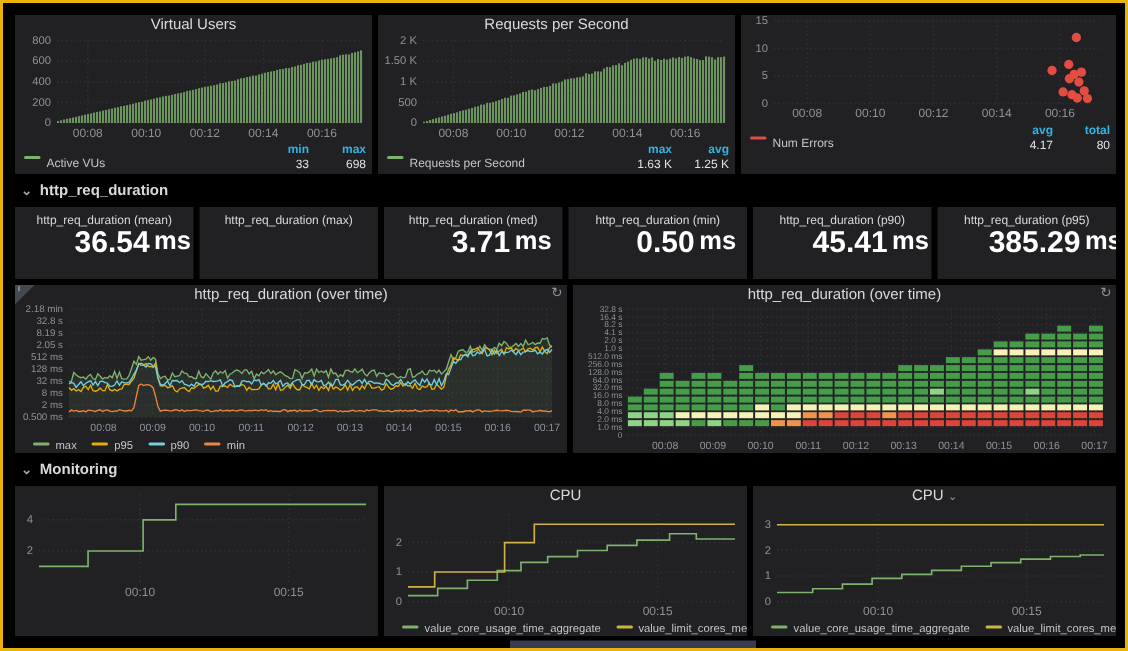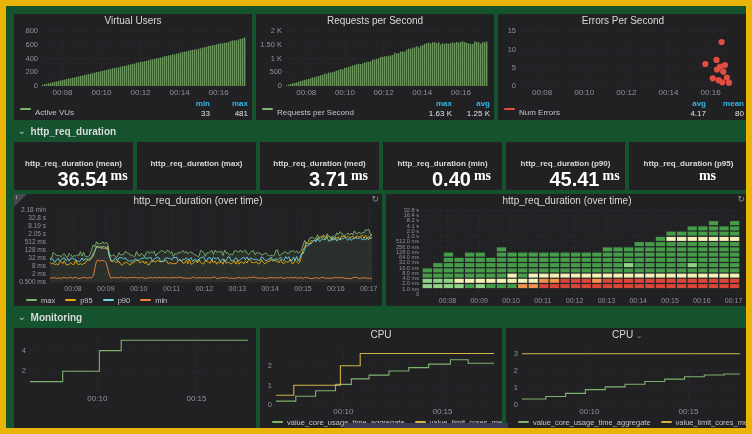--- a/index.html
+++ b/index.html
@@ -1,16 +1,16 @@
 <!DOCTYPE html>
 <html><head>
 <meta charset="utf-8">
 <style>
   html,body{margin:0;padding:0;background:#6d6e72;}
-  .page{position:relative;width:752px;height:434px;background:#14532d;border:6px solid #eab308;
+  .page{position:relative;width:752px;height:434px;background:#000000;border:2px solid #eab308;
         box-sizing:border-box;overflow:hidden;font-family:"Liberation Sans",sans-serif;}
   .dash{position:absolute;left:8px;top:8px;width:734px;display:flex;flex-direction:column;gap:4px;}
   .grid3a{display:grid;grid-template-columns:238px 238px 250px;gap:4px;height:106px;}
   .grid2{display:grid;grid-template-columns:368px 362px;gap:4px;height:112px;}
   .grid3b{display:grid;grid-template-columns:242px 242px 242px;gap:4px;height:100px;}
   .stats{display:grid;grid-template-columns:repeat(6,119px);gap:4px;height:48px;}
   .rowhdr{height:14px;display:flex;align-items:center;gap:5px;color:#d8d9da;font-size:10px;
           font-weight:bold;padding-left:4px;cursor:pointer;}
   .rowhdr .chev{font-size:9px;color:#9fa2a7;line-height:8px;}
   .panel{background:#212124;position:relative;overflow:hidden;}
@@ -25,24 +25,24 @@
   .lg1{height:22px;position:relative;font-size:8px;color:#c3c5c9;}
   .lgt{position:absolute;right:4px;top:1px;display:grid;row-gap:1px;text-align:right;font-size:8px;}
   .lgt .hd{color:#33b5e5;font-weight:bold;}
   .lgt .vl{color:#e0e2e5;}
   .lgs{position:absolute;left:6px;bottom:3px;display:flex;align-items:flex-start;gap:4px;cursor:pointer;}
   .sw{display:inline-block;width:11px;height:2px;border-radius:1px;}
   .lgrow{height:12px;display:flex;align-items:center;gap:10px;padding-left:12px;font-size:7.5px;
          color:#c3c5c9;overflow:hidden;white-space:nowrap;}
   .lgrow .it{display:flex;gap:4px;align-items:center;cursor:pointer;}
   .stat{background:#212124;display:flex;flex-direction:column;align-items:center;overflow:hidden;}
-  .stat .st{font-size:8px;color:#d8d9da;margin-top:17px;white-space:nowrap;font-weight:bold;}
+  .stat .st{font-size:8px;color:#d8d9da;margin-top:4px;white-space:nowrap;}
   .stat .sv{flex:1;display:flex;align-items:flex-start;gap:3px;color:#ffffff;font-weight:bold;
             font-size:20px;padding-bottom:6px;margin-left:38px;}
-  .stat .su{font-size:14px;font-weight:bold;font-family:Liberation Serif, serif;}
+  .stat .su{font-size:17px;font-weight:bold;}
   .corner{position:absolute;left:0;top:0;width:13px;height:13px;background:#44484f;
           clip-path:polygon(0 0,100% 0,0 100%);color:#cfd2d6;font-size:6px;line-height:7px;
           padding-left:2px;box-sizing:border-box;z-index:3;cursor:pointer;}
   .refresh{position:absolute;right:3px;top:0;font-size:9px;color:#8d9196;cursor:pointer;z-index:3;}
   .caret{font-size:7px;color:#9fa2a7;margin-left:3px;}
   .bbar{position:absolute;left:338px;bottom:0;width:164px;height:5px;background:#3a3a52;}
 </style>
 </head>
 <body>
 
@@ -176,21 +176,21 @@
               <rect x="226" y="11.84619458465066" width="1.4" height="47.15380541534934" fill="#7eb26d" opacity="0.8"></rect>
               <rect x="228" y="11.267889917213822" width="1.4" height="47.73211008278618" fill="#7eb26d" opacity="0.8"></rect>
               <rect x="230" y="10.53755750609568" width="1.4" height="48.46244249390432" fill="#7eb26d" opacity="0.8"></rect>
             </svg>
           </div>
         <div class="lg1">
             <div class="lgt" style="grid-template-columns: repeat(2, 38px);">
               <span class="hd">min</span>
               <span class="hd">max</span>
               <span class="vl">33</span>
-              <span class="vl">481</span>
+              <span class="vl">698</span>
             </div>
             <div class="lgs">
               <i class="sw" style="background: rgb(126, 178, 109);"></i>
               <span>Active VUs</span>
             </div>
           </div>
       </div>
       <div class="panel r1">
         <div class="p-title">Requests per Second</div>
         <div class="plot">
@@ -325,21 +325,20 @@
               <span class="vl">1.63 K</span>
               <span class="vl">1.25 K</span>
             </div>
             <div class="lgs">
               <i class="sw" style="background: rgb(126, 178, 109);"></i>
               <span>Requests per Second</span>
             </div>
           </div>
       </div>
       <div class="panel r1">
-        <div class="p-title">Errors Per Second</div>
         <div class="plot">
             <svg width="250" height="71" viewBox="0 0 250 71">
               <line x1="22" x2="240" y1="59" y2="59" stroke="#2e3035" stroke-dasharray="1,2"></line>
               <text x="18" y="61.2" text-anchor="end" font-size="7.5" fill="#8d9299">0</text>
               <line x1="22" x2="240" y1="40.66666666666667" y2="40.66666666666667" stroke="#2e3035" stroke-dasharray="1,2"></line>
               <text x="18" y="42.866666666666674" text-anchor="end" font-size="7.5" fill="#8d9299">5</text>
               <line x1="22" x2="240" y1="22.333333333333336" y2="22.333333333333336" stroke="#2e3035" stroke-dasharray="1,2"></line>
               <text x="18" y="24.533333333333335" text-anchor="end" font-size="7.5" fill="#8d9299">10</text>
               <line x1="22" x2="240" y1="4" y2="4" stroke="#2e3035" stroke-dasharray="1,2"></line>
               <text x="18" y="6.2" text-anchor="end" font-size="7.5" fill="#8d9299">15</text>
@@ -363,21 +362,21 @@
               <circle cx="225.256038647343" cy="44.7" r="3.1" fill="#e24d42"></circle>
               <circle cx="226.94106280193233" cy="38.1" r="3.1" fill="#e24d42"></circle>
               <circle cx="224.20289855072463" cy="55.333333333333336" r="3.1" fill="#e24d42"></circle>
               <circle cx="228.8367149758454" cy="50.56666666666666" r="3.1" fill="#e24d42"></circle>
               <circle cx="230.9429951690821" cy="55.7" r="3.1" fill="#e24d42"></circle>
             </svg>
           </div>
         <div class="lg1">
             <div class="lgt" style="grid-template-columns: repeat(2, 38px);">
               <span class="hd">avg</span>
-              <span class="hd">mean</span>
+              <span class="hd">total</span>
               <span class="vl">4.17</span>
               <span class="vl">80</span>
             </div>
             <div class="lgs">
               <i class="sw" style="background: rgb(226, 77, 66);"></i>
               <span>Num Errors</span>
             </div>
           </div>
       </div>
     </div>
@@ -401,34 +400,35 @@
         <div class="stat">
           <div class="st">http_req_duration (med)</div>
           <div class="sv">
             <span>3.71</span>
             <span class="su">ms</span>
           </div>
         </div>
         <div class="stat">
           <div class="st">http_req_duration (min)</div>
           <div class="sv">
-            <span>0.40</span>
+            <span>0.50</span>
             <span class="su">ms</span>
           </div>
         </div>
         <div class="stat">
           <div class="st">http_req_duration (p90)</div>
           <div class="sv">
             <span>45.41</span>
             <span class="su">ms</span>
           </div>
         </div>
         <div class="stat">
           <div class="st">http_req_duration (p95)</div>
           <div class="sv">
+            <span>385.29</span>
             <span class="su">ms</span>
           </div>
         </div>
       </div>
 
     <div class="grid2">
       <div class="panel pbig">
         <div class="corner">i</div>
         <div class="refresh">↻</div>
         <div class="p-title">http_req_duration (over time)</div>

